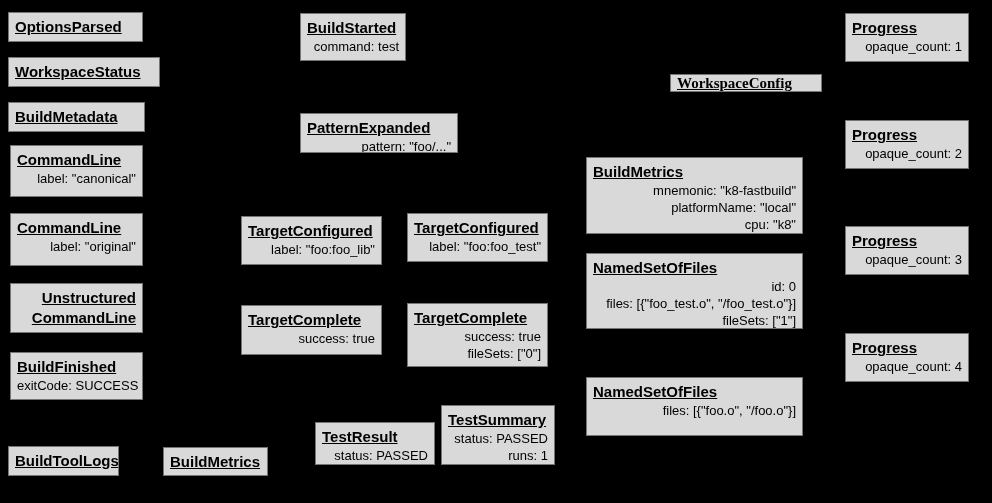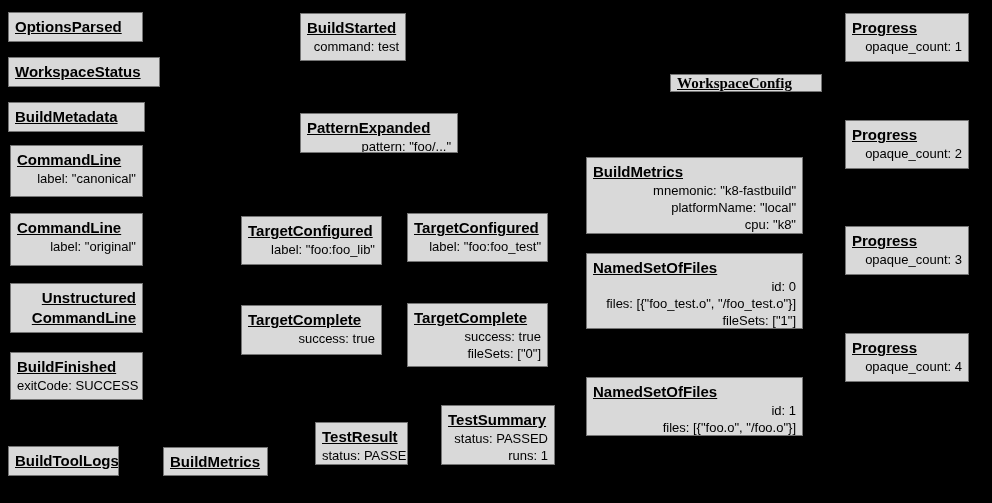--- a/index.html
+++ b/index.html
@@ -113,21 +113,21 @@
     <div class="title">TargetComplete</div>
     <div class="line">success: true</div>
   </div>
 
   <div class="box" style="left:407px; top:303px; width:141px; height:64px;">
     <div class="title">TargetComplete</div>
     <div class="line">success: true</div>
     <div class="line">fileSets: ["0"]</div>
   </div>
 
-  <div class="box" style="left:315px; top:422px; width:93px; height:43px;">
+  <div class="box" style="left:315px; top:422px; width:120px; height:43px;">
     <div class="title">TestResult</div>
     <div class="line">status: PASSED</div>
   </div>
 
   <div class="box" style="left:441px; top:405px; width:114px; height:60px;">
     <div class="title">TestSummary</div>
     <div class="line">status: PASSED</div>
     <div class="line">runs: 1</div>
   </div>
 
@@ -144,21 +144,20 @@
 
   <div class="box" style="left:586px; top:253px; width:217px; height:76px;">
     <div class="title">NamedSetOfFiles</div>
     <div class="line">id: 0</div>
     <div class="line">files: [{"foo_test.o", "/foo_test.o"}]</div>
     <div class="line">fileSets: ["1"]</div>
   </div>
 
   <div class="box" style="left:586px; top:377px; width:217px; height:59px;">
     <div class="title">NamedSetOfFiles</div>
-    <div class="line">id: 1</div>
     <div class="line">files: [{"foo.o", "/foo.o"}]</div>
   </div>
 
   <div class="box" style="left:845px; top:13px; width:124px; height:49px;">
     <div class="title">Progress</div>
     <div class="line">opaque_count: 1</div>
   </div>
 
   <div class="box" style="left:845px; top:120px; width:124px; height:49px;">
     <div class="title">Progress</div>

